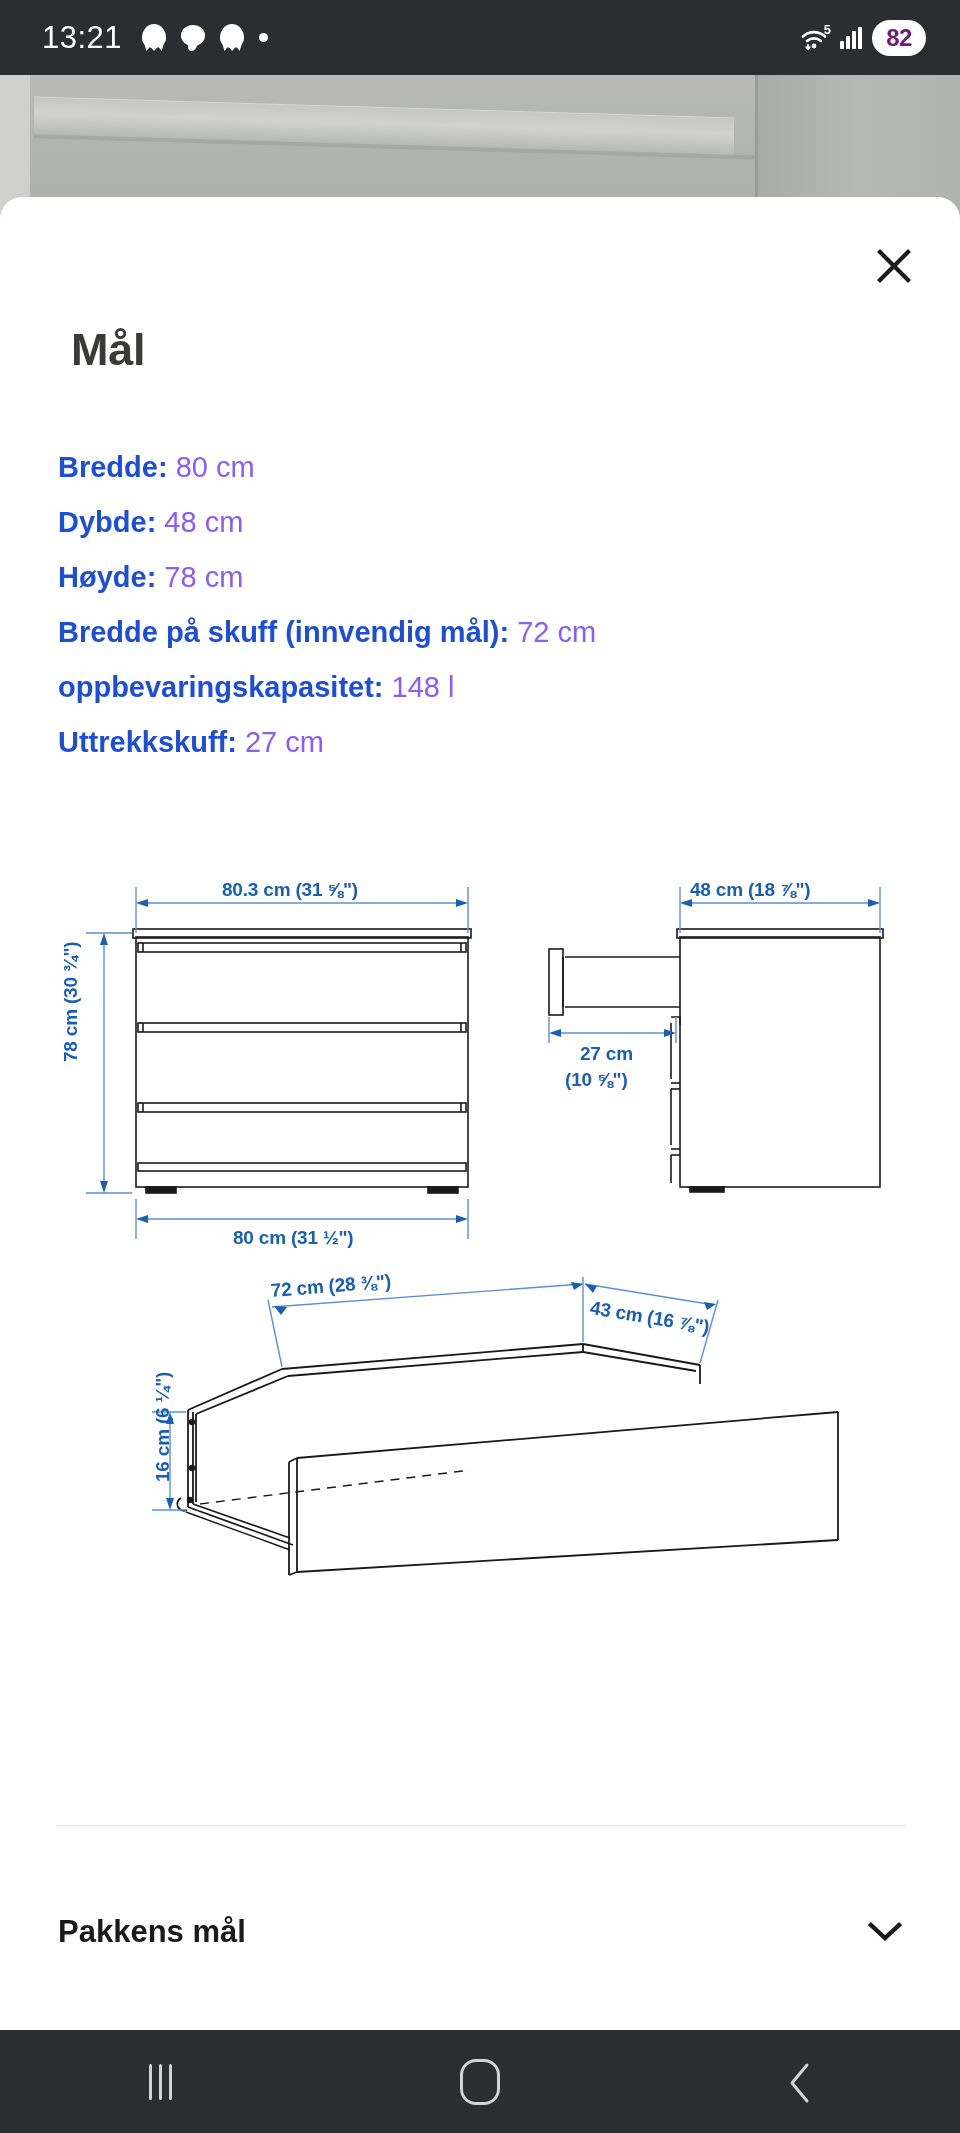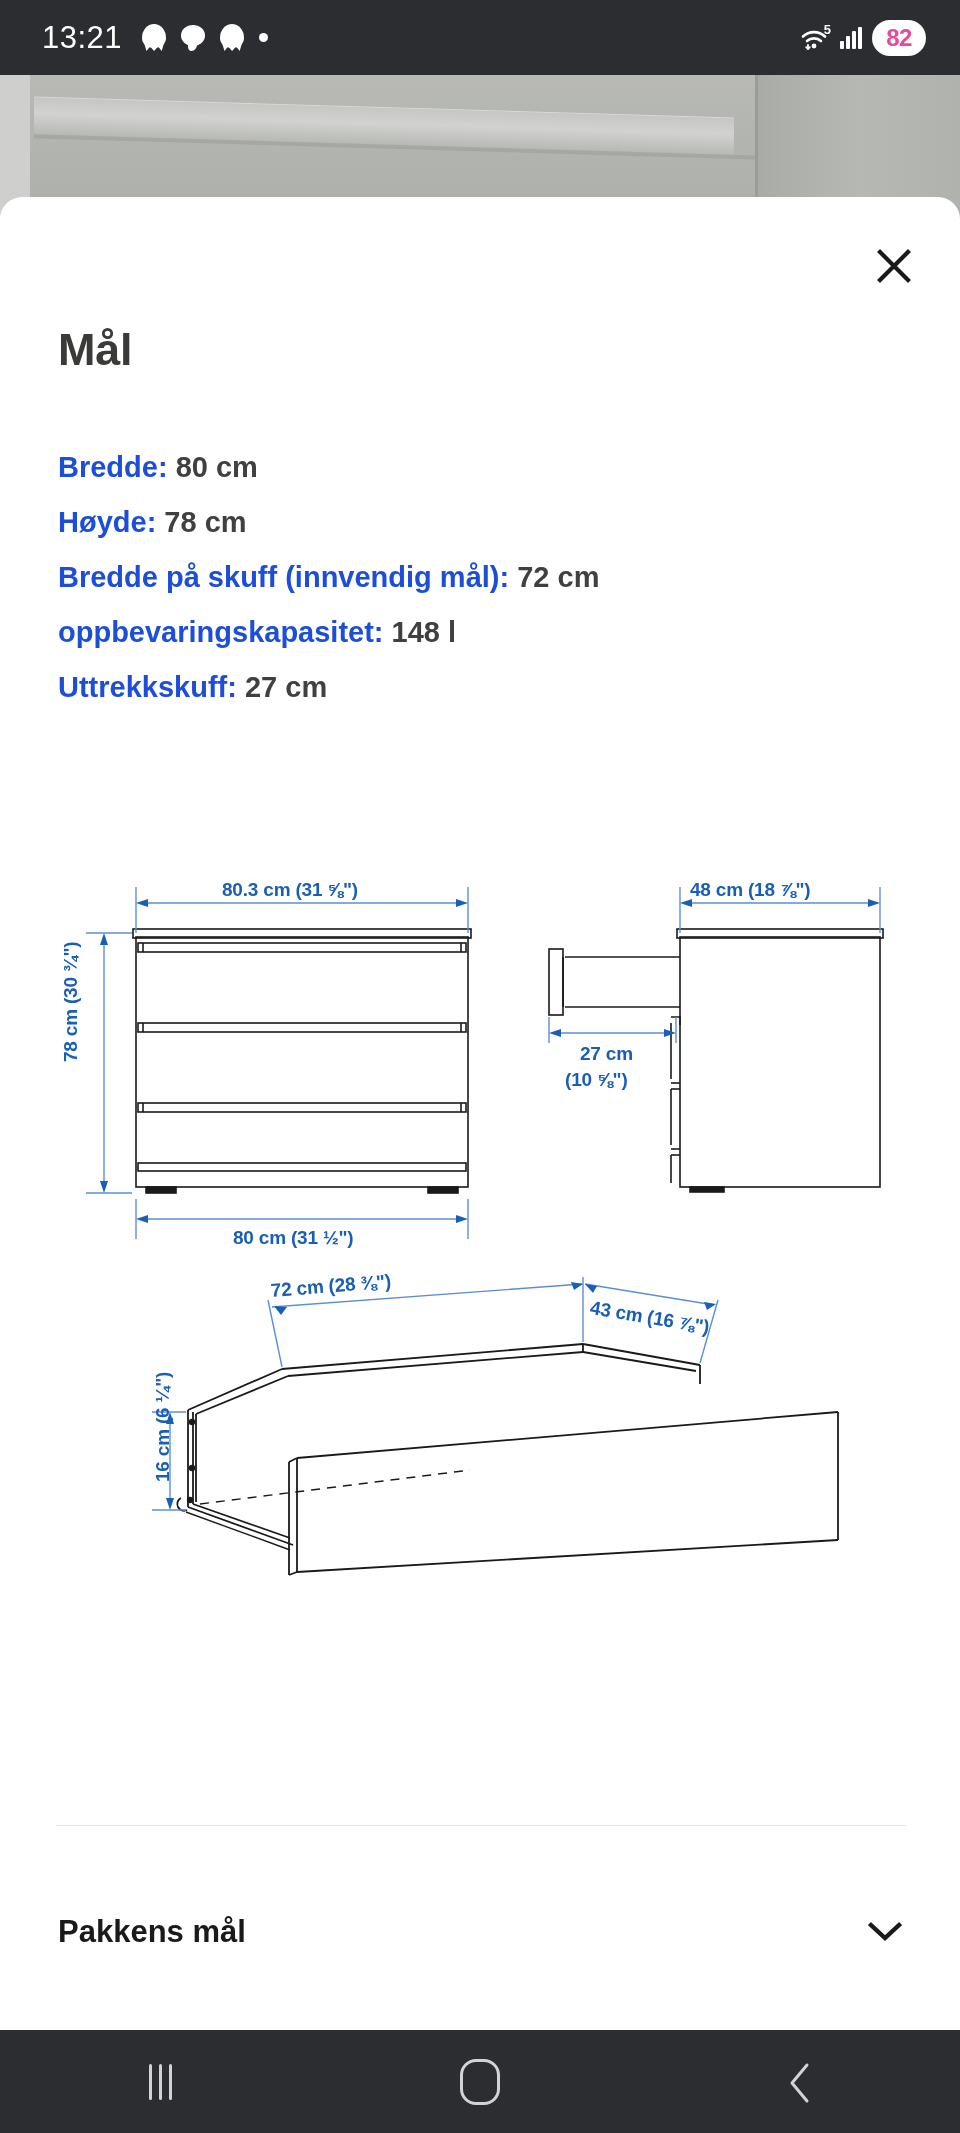--- a/index.html
+++ b/index.html
@@ -48,21 +48,21 @@
   .wifi .w5{
     position:absolute; right:-1px; top:-2px; font-size:13px; font-weight:700; color:#fff; line-height:1;
   }
   .bars{ display:flex; align-items:flex-end; gap:2px; height:22px; }
   .bars i{ display:block; width:4px; background:#fff; border-radius:1px; }
   .bars i:nth-child(1){ height:8px; }
   .bars i:nth-child(2){ height:13px; }
   .bars i:nth-child(3){ height:18px; }
   .bars i:nth-child(4){ height:22px; }
   .batt{
-    min-width:54px; height:36px; border-radius:18px; background:#ffffff; color:#ec4899;
+    min-width:54px; height:36px; border-radius:18px; background:#ffffff; color:#701a75;
     font-size:24px; font-weight:700; display:flex; align-items:center; justify-content:center;
     padding:0 9px; letter-spacing:-.5px;
   }
 
   
   .bg-photo{
     position:absolute; left:0; top:75px; width:960px; height:160px; overflow:hidden;
     background:linear-gradient(180deg,#b9bab6 0%,#b3b5b1 35%,#acaeaa 100%);
     z-index:5;
   }
@@ -90,31 +90,31 @@
     position:absolute; left:0; top:197px; width:960px; height:1833px;
     background:#ffffff; border-radius:22px 22px 0 0; z-index:10; overflow:hidden;
   }
   .close-btn{
     position:absolute; right:40px; top:43px; width:52px; height:52px;
     display:flex; align-items:center; justify-content:center; cursor:pointer;
   }
   .close-btn svg{ display:block; }
 
   .sheet-title{
-    position:absolute; left:58px; top:127px;
+    position:absolute; left:71px; top:127px;
     font-size:45px; font-weight:700; color:#3a3a38; letter-spacing:-.3px;
   }
   .specs{
     position:absolute; left:58px; top:243px; width:850px;
   }
   .spec-row{
     font-size:29px; line-height:55px; color:#3c3c3a; white-space:nowrap;
   }
   .spec-row b{ font-weight:700; color:#1d4ed8; }
-  .spec-row span.val{ font-weight:700; color:#404040; }
+  .spec-row span.val{ font-weight:400; color:#8b5cf6; }
 
   
   .drawings{
     position:absolute; left:0; top:660px; width:960px; height:1000px;
   }
   .dim-txt{
     position:absolute; color:#1a5fb4; font-weight:700;
     font-family:"Liberation Sans", sans-serif; white-space:pre; font-size:19px;
     letter-spacing:-.2px;
   }
@@ -199,20 +199,24 @@
     </div>
 
     <div class="sheet-title">Mål</div>
 
     <div class="specs">
       <div class="spec-row">
         <b>Bredde:</b>
         <span class="val">80 cm</span>
       </div>
       <div class="spec-row">
+        <b>Dybde:</b>
+        <span class="val">48 cm</span>
+      </div>
+      <div class="spec-row">
         <b>Høyde:</b>
         <span class="val">78 cm</span>
       </div>
       <div class="spec-row">
         <b>Bredde på skuff (innvendig mål):</b>
         <span class="val">72 cm</span>
       </div>
       <div class="spec-row">
         <b>oppbevaringskapasitet:</b>
         <span class="val">148 l</span>

